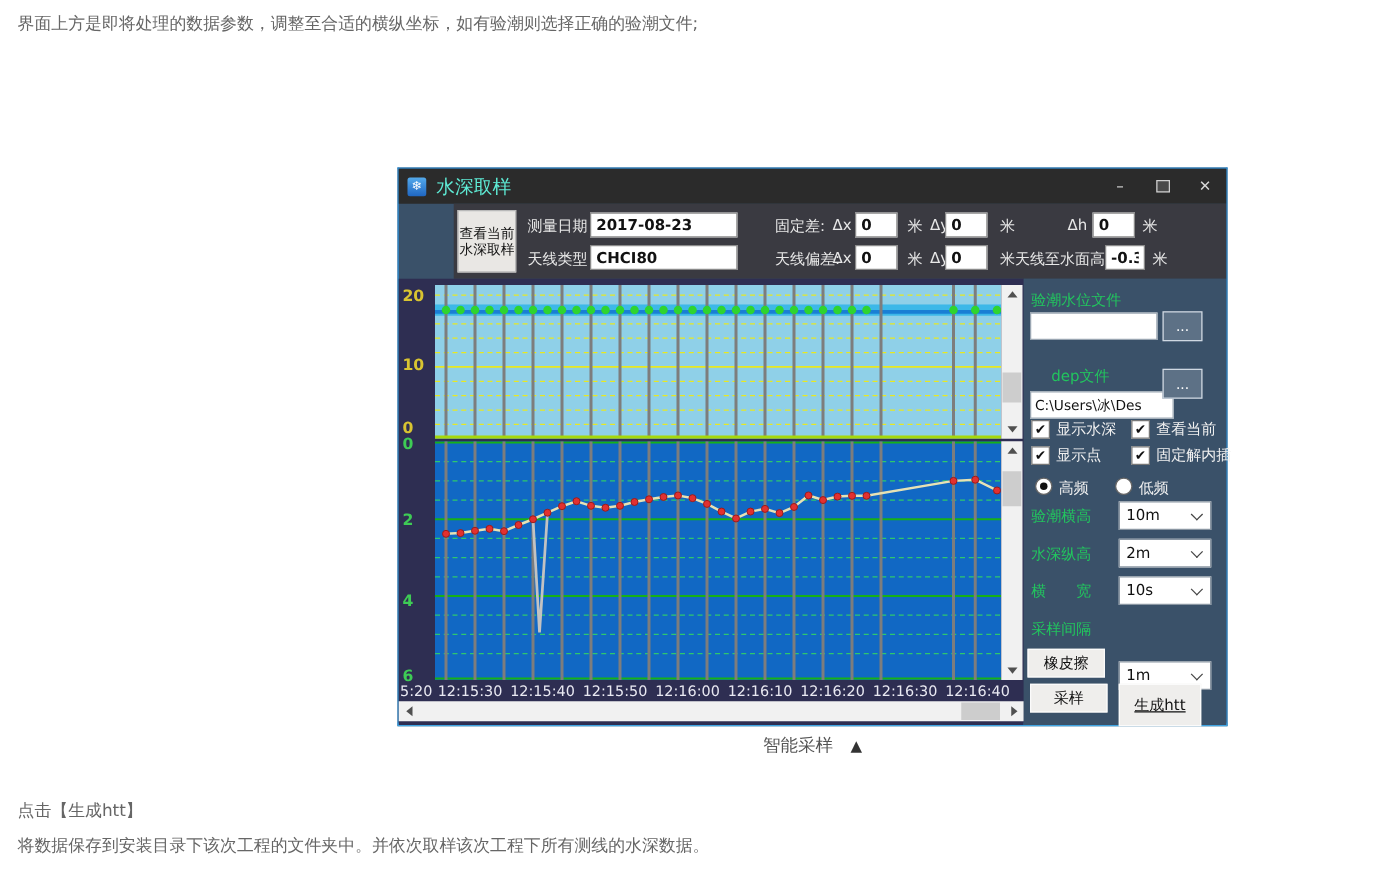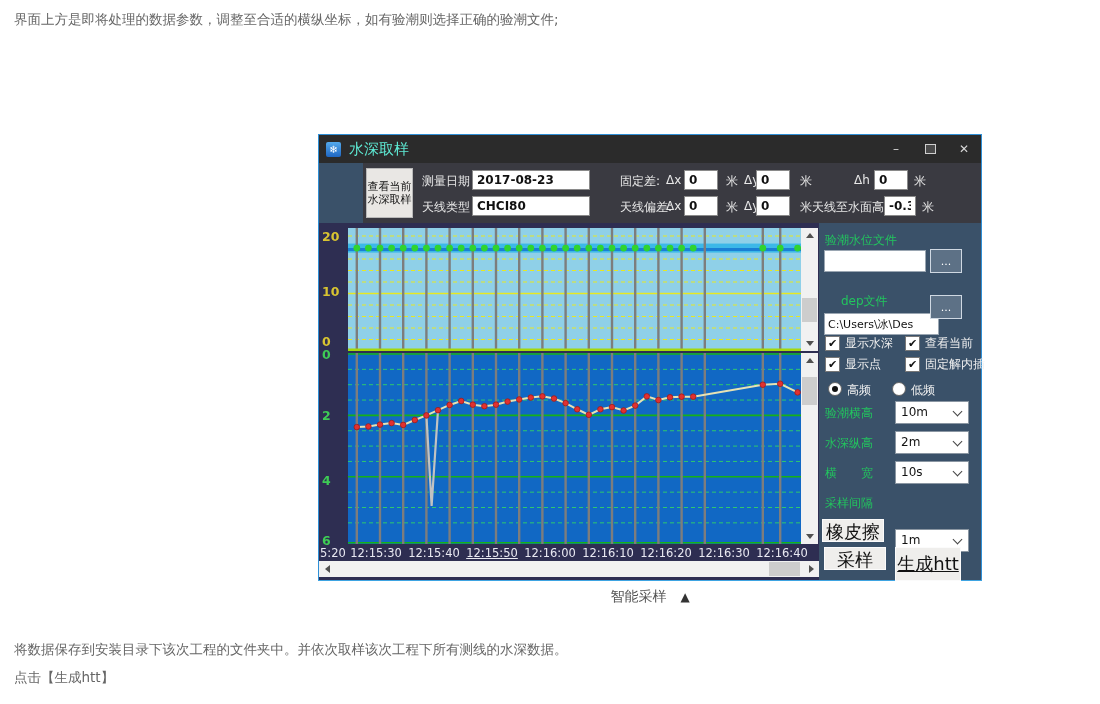--- a/index.html
+++ b/index.html
@@ -63,21 +63,21 @@
   .cbbox{width:13px;height:13px;background:#fff;border:1px solid #777;font-size:11px;line-height:13px;
          text-align:center;color:#111;}
   .cblab{margin-left:5px;color:#f0f0f0;font-size:12px;white-space:nowrap;}
   .radio{position:absolute;width:12px;height:12px;border-radius:50%;background:#fff;border:1px solid #666;}
   .radio .dot{position:absolute;left:3px;top:3px;width:6px;height:6px;border-radius:50%;background:#111;}
   .rlab{position:absolute;color:#f0f0f0;font-size:12px;}
   .sel{position:absolute;width:74px;height:23px;background:#fff;border:1px solid #8a96a2;box-sizing:border-box;}
   .sel .val{position:absolute;left:5px;top:3px;font-size:12px;color:#111;}
   .sel .chev{position:absolute;right:7px;top:6px;width:6px;height:6px;border-right:1.6px solid #444;
              border-bottom:1.6px solid #444;transform:rotate(45deg);}
-  .pbtn{position:absolute;background:#efeeec;border:1px solid #fbfbfb;color:#111;font-size:18px;
+  .pbtn{position:absolute;background:#efeeec;border:1px solid #fbfbfb;color:#111;font-size:12px;
         font-family:inherit;padding:0;}
   .pbtn.gen{text-decoration:underline;}
 </style>
 </head>
 <body>
 
 <div class="canvas">
 
   <div class="intro">
     <p>界面上方是即将处理的数据参数，调整至合适的横纵坐标，如有验潮则选择正确的验潮文件;</p>
@@ -299,21 +299,21 @@
           <span class="thumb" style="top:24px;height:28px;"></span>
           <span class="sarr" style="bottom:0;">
               <span class="td"></span>
             </span>
         </div>
 
         <div class="xstrip">
           <span class="xl first" style="left:1px;">5:20</span>
           <span class="xl" style="left:57px;">12:15:30</span>
           <span class="xl" style="left:115px;">12:15:40</span>
-          <span class="xl" style="left:173px;text-decoration:underline;">12:15:50</span>
+          <span class="xl" style="left:173px;">12:15:50</span>
           <span class="xl" style="left:231px;">12:16:00</span>
           <span class="xl" style="left:289px;text-align:center;">12:16:10</span>
           <span class="xl" style="left:347px;">12:16:20</span>
           <span class="xl" style="left:405px;">12:16:30</span>
           <span class="xl" style="left:463px;">12:16:40</span>
         </div>
 
         <div class="hs">
           <span class="sarr" style="left:0;">
               <span class="tl"></span>
@@ -384,16 +384,16 @@
         <button class="pbtn gen" style="left:76px;top:324px;width:66px;height:34px;">生成htt</button>
       </div>
     </div>
   </div>
 
   <div class="caption">
     <span>智能采样</span><span class="arrow">▲</span>
   </div>
 
   <div class="outro">
+    <p>点击【生成htt】</p>
     <p>将数据保存到安装目录下该次工程的文件夹中。并依次取样该次工程下所有测线的水深数据。</p>
-    <p>点击【生成htt】</p>
   </div>
 </div>
 
 </body></html>

